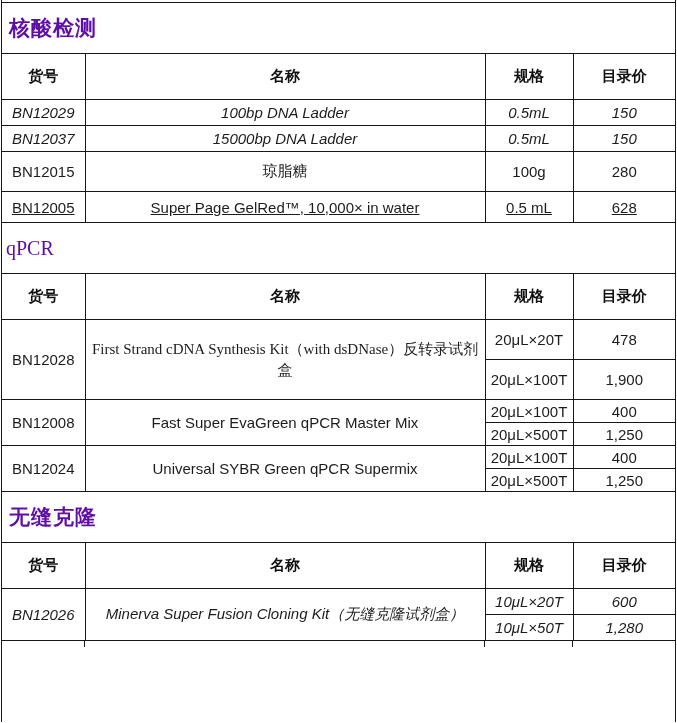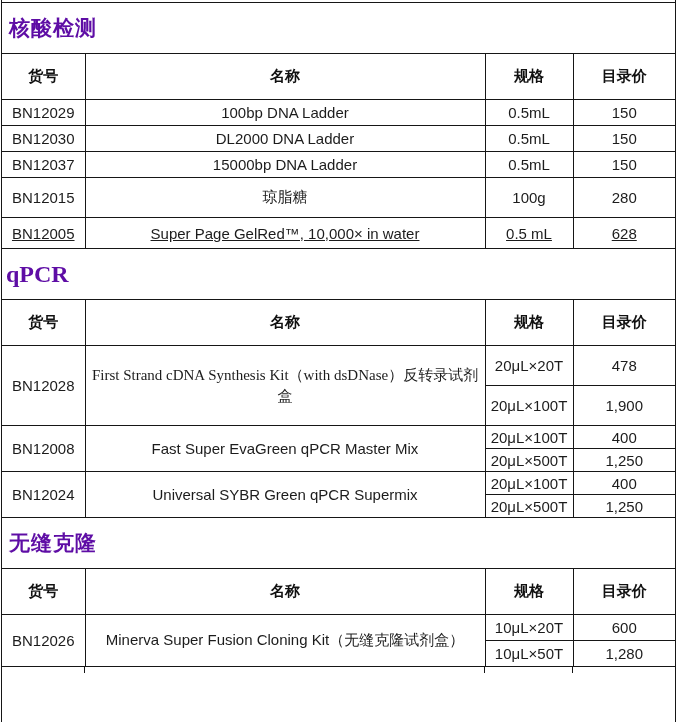--- a/index.html
+++ b/index.html
@@ -9,35 +9,35 @@
   }
   .frame{
     position:absolute;left:1px;top:0;width:673px;height:722px;
     border-left:1px solid #161616;border-right:1px solid #161616;
     background:#fff;
   }
   .top-sliver{height:2px;border-bottom:1px solid #161616;}
   .band{height:50px;display:flex;align-items:center;padding-left:7px;box-sizing:border-box;}
   .band-title{color:#5E0DA5;font-weight:bold;font-size:21px;letter-spacing:1px;}
   .band-title.latin{
-    font-family:"Liberation Serif",serif;font-weight:bold;font-size:24px;
+    font-family:"Liberation Serif",serif;font-weight:normal;font-size:20px;
     letter-spacing:0;padding-left:0;margin-left:-3px;text-align:center;
   }
   table.grid{
     width:673px;border-collapse:collapse;table-layout:fixed;text-align:center;
     font-size:15px;color:#1c1c1c;
   }
   table.grid th,table.grid td{
     border:1px solid #161616;padding:0 2px;vertical-align:middle;overflow:hidden;
   }
   table.grid th{font-weight:bold;font-size:15px;color:#111;}
   
   table.grid th:first-child,table.grid td.first{border-left:none;}
   table.grid th:last-child,table.grid td.last{border-right:none;}
-  tr.h46{height:46px;} tr.h26{height:26px;} tr.h40{height:40px;}
+  tr.h46{height:46px;} tr.h26{height:26px;font-style:italic;} tr.h40{height:40px;}
   tr.h31{height:31px;text-decoration:underline;} tr.h23{height:23px;} tr.h27{height:27px;}
   col.c-item{width:83px;} col.c-name{width:400px;} col.c-spec{width:88px;} col.c-price{width:102px;}
   .wrapname{line-height:1.35;font-family:Liberation Serif, serif;}
   .partial-bottom{
     height:6px;display:grid;grid-template-columns:83px 400px 88px 102px;
   }
   .partial-bottom .pc{border-right:1px solid #161616;}
   .partial-bottom .pc:last-child{border-right:none;}
 </style>
 </head>
@@ -63,26 +63,20 @@
         <th>货号</th>
         <th>名称</th>
         <th>规格</th>
         <th>目录价</th>
       </tr>
     </thead>
     <tbody>
       <tr class="h26">
         <td class="first">BN12029</td>
         <td>100bp DNA Ladder</td>
-        <td>0.5mL</td>
-        <td class="last">150</td>
-      </tr>
-      <tr class="h26">
-        <td class="first">BN12030</td>
-        <td>DL2000 DNA Ladder</td>
         <td>0.5mL</td>
         <td class="last">150</td>
       </tr>
       <tr class="h26">
         <td class="first">BN12037</td>
         <td>15000bp DNA Ladder</td>
         <td>0.5mL</td>
         <td class="last">150</td>
       </tr>
       <tr class="h40">

